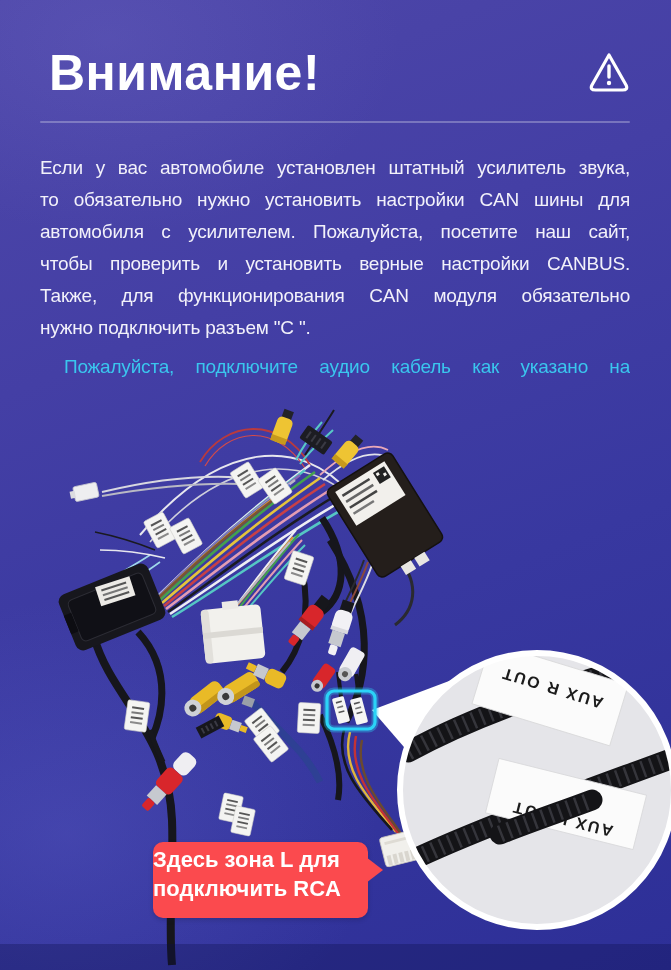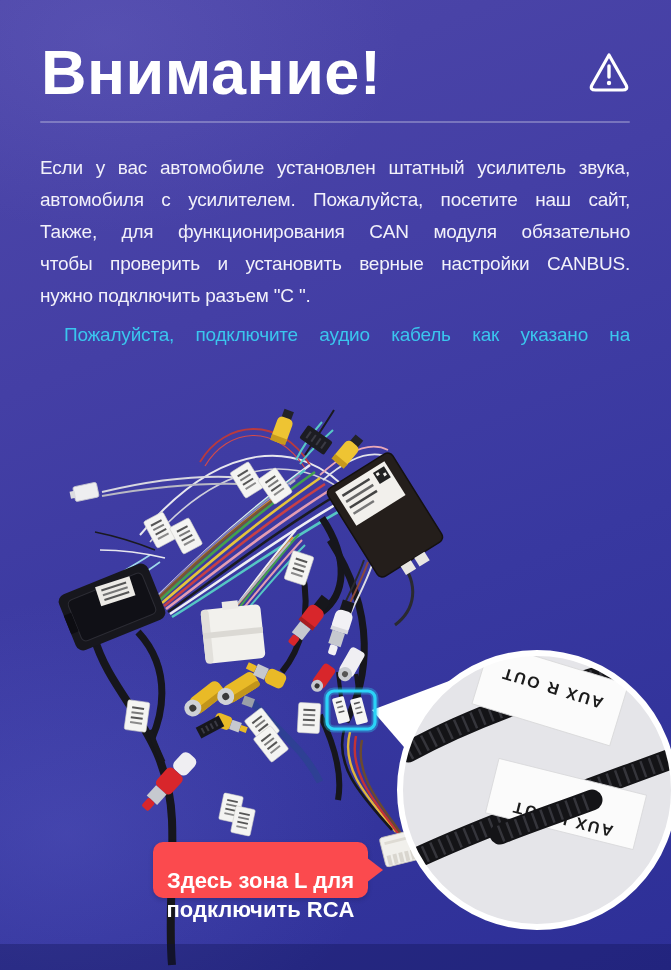--- a/index.html
+++ b/index.html
@@ -9,43 +9,43 @@
     background:
       radial-gradient(480px 360px at 10% 86%, rgba(118,120,226,0.22), rgba(118,120,226,0) 65%),
       radial-gradient(420px 280px at 16% 4%, rgba(132,126,216,0.18), rgba(132,126,216,0) 70%),
       linear-gradient(158deg, #4e47a9 0%, #443fa5 32%, #3838a0 62%, #2d2f97 100%);
   }
   .footer-band{
     position:absolute; left:0; right:0; bottom:0; height:26px;
     background:rgba(13,16,74,0.32);
   }
   h1.title{
-    position:absolute; left:41px; top:36px; margin:0;
-    font-size:63px; font-weight:bold; color:#ffffff; letter-spacing:0.5px;
+    position:absolute; left:41px; top:36px; margin:8px;
+    font-size:50px; font-weight:bold; color:#ffffff; letter-spacing:0.5px;
   }
   .warn-icon{ position:absolute; right:40px; top:50px; width:44px; height:42px; }
   .divider{
     position:absolute; left:40px; right:41px; top:121px; height:2px;
     background:rgba(215,215,235,0.35); border-radius:1px;
   }
   .body-text{ position:absolute; left:40px; right:41px; top:152px; }
   .text-line{
     height:32px; line-height:32px; font-size:19px; font-weight:normal;
     letter-spacing:-0.2px; color:#f2f1fa; overflow:hidden;
     text-align:justify; text-align-last:justify; white-space:nowrap;
   }
   .text-line.last{ text-align-last:left; }
   .highlight-text{ margin-top:7px; }
   .highlight-text .text-line{ color:#3ac6ee;margin-left:24px; }
   .photo{ position:absolute; left:0; top:400px; }
   .callout{
-    position:absolute; left:153px; top:842px; width:215px; height:56px;
+    position:absolute; left:153px; top:842px; width:215px; height:76px;
     background:#fb4a4e; border-radius:10px; z-index:5;
     box-shadow:0 2px 4px rgba(20,20,60,0.25);
-    color:#ffffff; text-align:center; padding-top:24px; box-sizing:border-box;
+    color:#ffffff; padding-top:3px; box-sizing:border-box;
   }
   .callout::after{
     content:""; position:absolute; right:-15px; top:15px;
     border-top:13px solid transparent; border-bottom:13px solid transparent;
     border-left:17px solid #fb4a4e;
   }
   .callout .c-line{ display:block; font-size:22px; font-weight:bold; line-height:29px; }
 </style>
 </head>
 <body>
@@ -57,23 +57,24 @@
   <svg class="warn-icon" viewBox="0 0 44 42">
     <path d="M22 5 L39 35 Q41.5 40 35.5 40 L8.5 40 Q2.5 40 5 35 Z" fill="none" stroke="#ffffff" stroke-width="3.2" stroke-linejoin="round"></path>
     <line x1="22" y1="16" x2="22" y2="27" stroke="#ffffff" stroke-width="3.4" stroke-linecap="round"></line>
     <circle cx="22" cy="33" r="2.2" fill="#ffffff"></circle>
   </svg>
 
   <div class="divider"></div>
 
   <div class="body-text">
     <div class="text-line">Если у вас автомобиле установлен штатный усилитель звука,</div>
+    <div class="text-line">то обязательно нужно установить настройки CAN шины для</div>
     <div class="text-line">автомобиля с усилителем. Пожалуйста, посетите наш сайт,</div>
+    <div class="text-line">чтобы проверить и установить верные настройки CANBUS.</div>
     <div class="text-line">Также, для функционирования CAN модуля обязательно</div>
-    <div class="text-line">чтобы проверить и установить верные настройки CANBUS.</div>
     <div class="text-line last">нужно подключить разъем "C ".</div>
     <div class="highlight-text">
       <div class="text-line">Пожалуйста, подключите аудио кабель как указано на</div>
     </div>
   </div>
 
   <svg class="photo" width="671" height="570" viewBox="0 0 671 570">
     <defs>
       <clipPath id="mag">
           <circle cx="537" cy="390" r="137"></circle>

